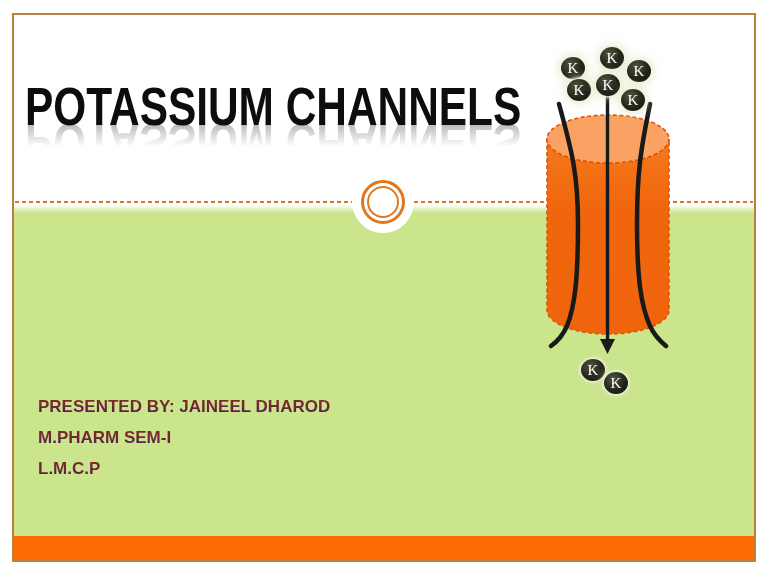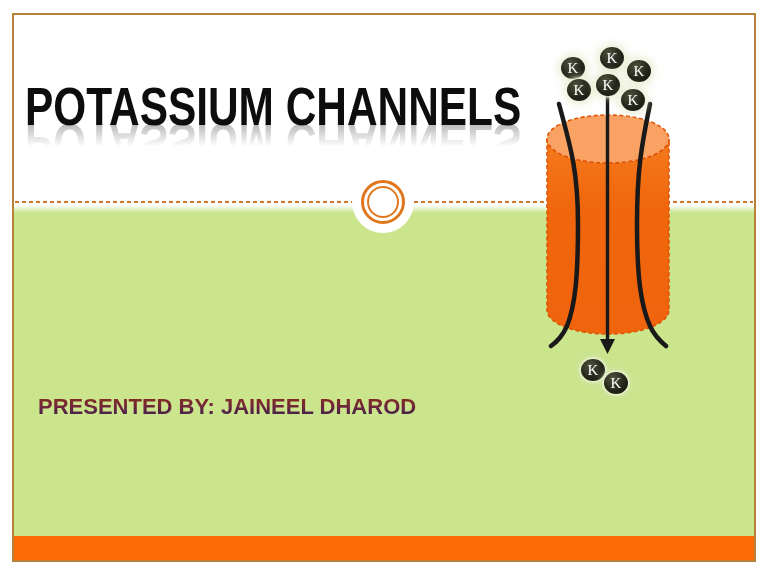--- a/index.html
+++ b/index.html
@@ -60,21 +60,21 @@
     position:absolute;left:25px;top:116px;z-index:6;white-space:nowrap;
     font-size:53px;font-weight:700;line-height:53px;color:#0d0d0d;
     letter-spacing:0px;transform:scaleX(0.8) scaleY(-1);transform-origin:0 26.5px;
     opacity:0.45;filter:blur(0.7px);
     -webkit-mask-image:linear-gradient(to bottom,rgba(0,0,0,0) 42%,rgba(0,0,0,0.85) 100%);
     mask-image:linear-gradient(to bottom,rgba(0,0,0,0) 42%,rgba(0,0,0,0.85) 100%);
   }
   
   .presenter{position:absolute;left:38px;top:391px;z-index:6;}
   .presenter-line{
-    font-size:22px;font-weight:700;line-height:31px;letter-spacing:0px;
+    font-size:17px;font-weight:700;line-height:31px;letter-spacing:0px;
     width:fit-content;white-space:nowrap;
     background:linear-gradient(180deg,#8e2f12 6%,#73263a 48%,#2e2153 90%);
     -webkit-background-clip:text;background-clip:text;
     -webkit-text-fill-color:transparent;color:#4a2435;
   }
 </style>
 </head>
 <body>
 
 <div class="stage">
@@ -128,15 +128,17 @@
     </div>
   <div class="ion" style="left:604px;top:372px">
       <span>K</span>
     </div>
 
   <div class="title">POTASSIUM CHANNELS</div>
   <div class="title-reflect" aria-hidden="true">POTASSIUM CHANNELS</div>
 
   <div class="presenter">
     <div class="presenter-line">PRESENTED BY: JAINEEL DHAROD</div>
+    <div class="presenter-line">M.PHARM SEM-I</div>
+    <div class="presenter-line">L.M.C.P</div>
   </div>
 
 </div>
 
 </body></html>

